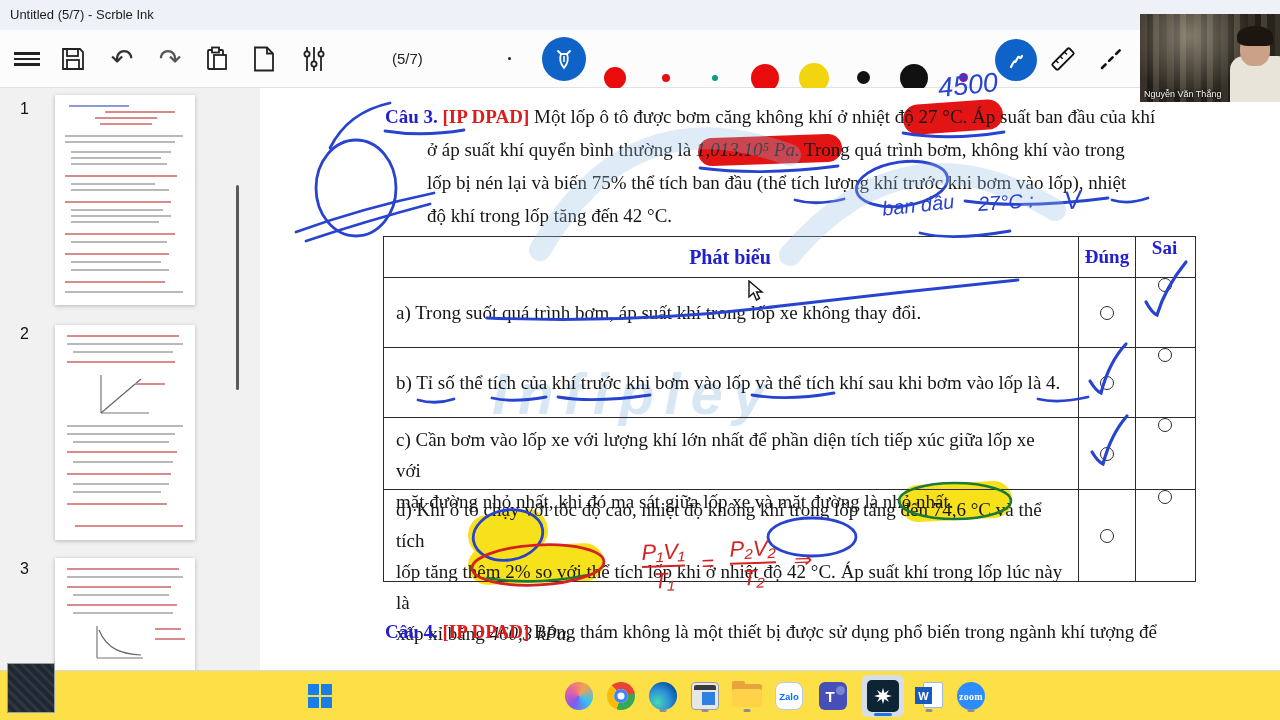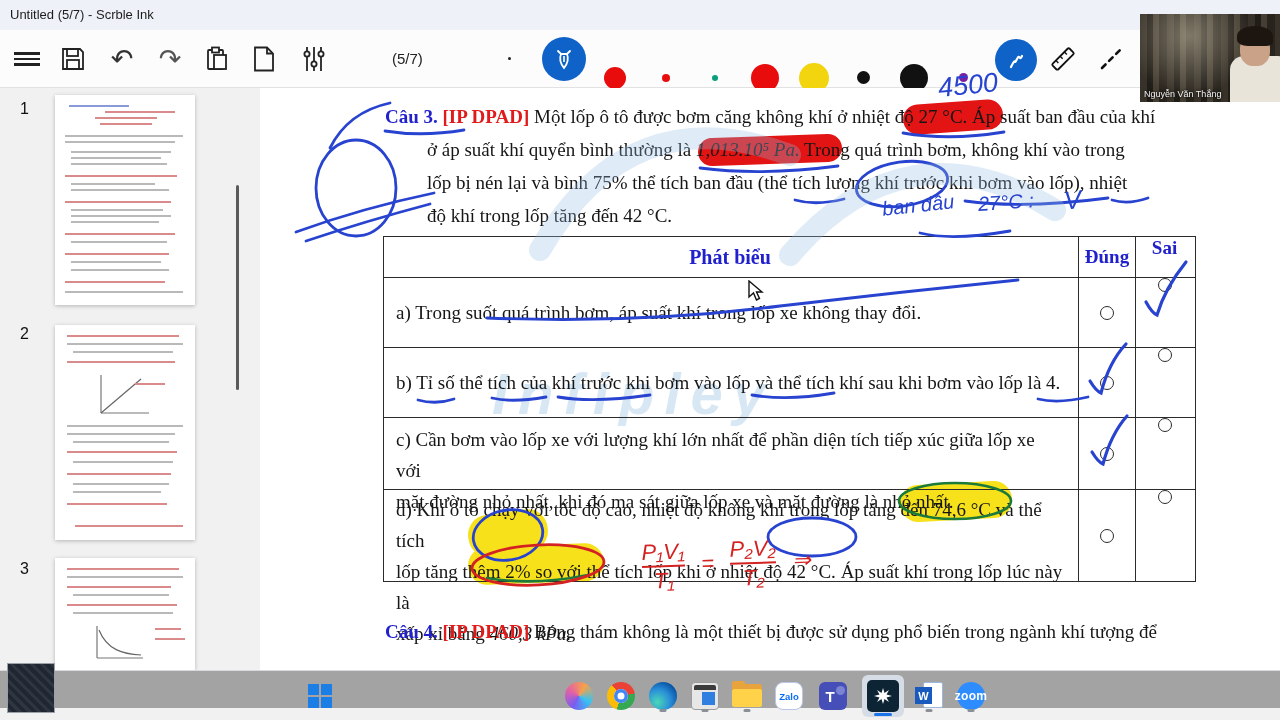--- a/index.html
+++ b/index.html
@@ -73,21 +73,21 @@
   .f-op { margin-top:12px; }
 
   
   .wm { position:absolute; left:492px; top:360px; font-size:58px; font-weight:bold; font-style:italic; letter-spacing:10px; color:rgba(125,175,220,.30); z-index:1; }
 
   .ink { position:absolute; left:0; top:0; width:1280px; height:720px; z-index:4; pointer-events:none; }
 
   .cursor { position:absolute; left:748px; top:280px; z-index:30; }
 
   
-  .taskbar { position:absolute; left:0; top:670px; width:1280px; height:38px; background:#a3a3a3; border-top:1px solid #d6dae0; z-index:50; }
+  .taskbar { position:absolute; left:0; top:670px; width:1280px; height:50px; background:#fde047; border-top:1px solid #d6dae0; z-index:50; }
   .tk { position:absolute; top:8px; width:34px; height:34px; display:flex; align-items:center; justify-content:center; cursor:pointer; }
   .ind { position:absolute; bottom:1px; left:50%; transform:translateX(-50%); width:7px; height:3px; border-radius:2px; background:#8b8f96; }
   .ind-active { width:18px; background:#1a73e8; }
   .widgetbox { position:absolute; left:7px; top:663px; width:48px; height:50px; z-index:60; cursor:pointer;
      background:#1f2732; border:1px solid #9aa0a8;
      background-image:repeating-linear-gradient(45deg, rgba(255,255,255,.07) 0 3px, transparent 3px 7px); }
 
   .winlogo { display:grid; grid-template-columns:11px 11px; grid-template-rows:11px 11px; gap:2px; }
   .winlogo div { background:#1a7ee6; }
 
@@ -108,21 +108,21 @@
   .teams { background:#464eb8; border-radius:6px; display:flex; align-items:center; justify-content:center; }
   .teams::after { content:""; position:absolute; right:2px; top:4px; width:9px; height:9px; border-radius:50%; background:#7b83d3; }
   .teams span { color:#fff; font-weight:bold; font-size:15px; margin-right:6px; position:relative; z-index:1; }
   .scrble-wrap { position:absolute; top:4px; width:42px; height:42px; background:#d7dde6; border-radius:6px; display:flex; align-items:center; justify-content:center; cursor:pointer; }
   .scrble { width:32px; height:32px; background:#0d2435; border-radius:5px; display:flex; align-items:center; justify-content:center; }
   .word { position:relative; width:28px; height:28px; }
   .word .page { position:absolute; right:0; top:0; width:20px; height:26px; background:#fff; border:1px solid #9db7dd; border-radius:2px; }
   .word .wbox { position:absolute; left:0; top:5px; width:17px; height:17px; background:#185abd; display:flex; align-items:center; justify-content:center; }
   .word .wbox span { color:#fff; font-size:11px; font-weight:bold; }
   .zoomicon { border-radius:50%; background:#2d8cff; display:flex; align-items:center; justify-content:center; }
-  .zoomicon span { color:#fff; font-size:12px; font-weight:bold; letter-spacing:.3px; }
+  .zoomicon span { color:#fff; font-size:10px; font-weight:bold; letter-spacing:.3px;font-family:Liberation Serif, serif; }
 </style>
 </head>
 <body>
 
 <div class="app">
 
   <div class="titlebar">
     <div class="title">Untitled (5/7) - Scrble Ink</div>
   </div>
 
@@ -305,21 +305,21 @@
   <div class="blob" style="left:468px;top:512px;width:80px;height:42px;background:#f6e11b;border-radius:20px;transform:rotate(-8deg);"></div>
   <div class="blob" style="left:468px;top:545px;width:136px;height:38px;background:#f6e11b;border-radius:19px;transform:rotate(-2deg);"></div>
 
   <div class="dline serif" style="left:385px;top:106px;">
     <span class="qlabel">Câu 3.</span>&nbsp;<span class="qtag">[IP DPAD]</span>&nbsp;<span>Một lốp ô tô được bơm căng không khí ở nhiệt độ </span><span style="position:relative;z-index:3;">27 °C</span><span>. Áp suất ban đầu của khí</span>
   </div>
   <div class="dline serif" style="left:427px;top:139px;">
     <span>ở áp suất khí quyển bình thường là </span><span style="font-style:italic;position:relative;z-index:3;">1,013.10⁵ Pa.</span><span> Trong quá trình bơm, không khí vào trong</span>
   </div>
   <div class="dline serif" style="left:427px;top:172px;">
-    <span>lốp bị nén lại và bình </span><span>75%</span><span> thể tích ban đầu (thể tích lượng khí trước khi bơm vào lốp), nhiệt</span>
+    <span>lốp bị nén lại và biến </span><span>75%</span><span> thể tích ban đầu (thể tích lượng khí trước khi bơm vào lốp), nhiệt</span>
   </div>
   <div class="dline serif" style="left:427px;top:205px;">
     <span>độ khí trong lốp tăng đến </span><span>42 °C</span><span>.</span>
   </div>
 
   <div class="ptable">
     <div class="trow thead">
       <div class="cell-s">
           <span class="thead-label">Phát biểu</span>
         </div>

